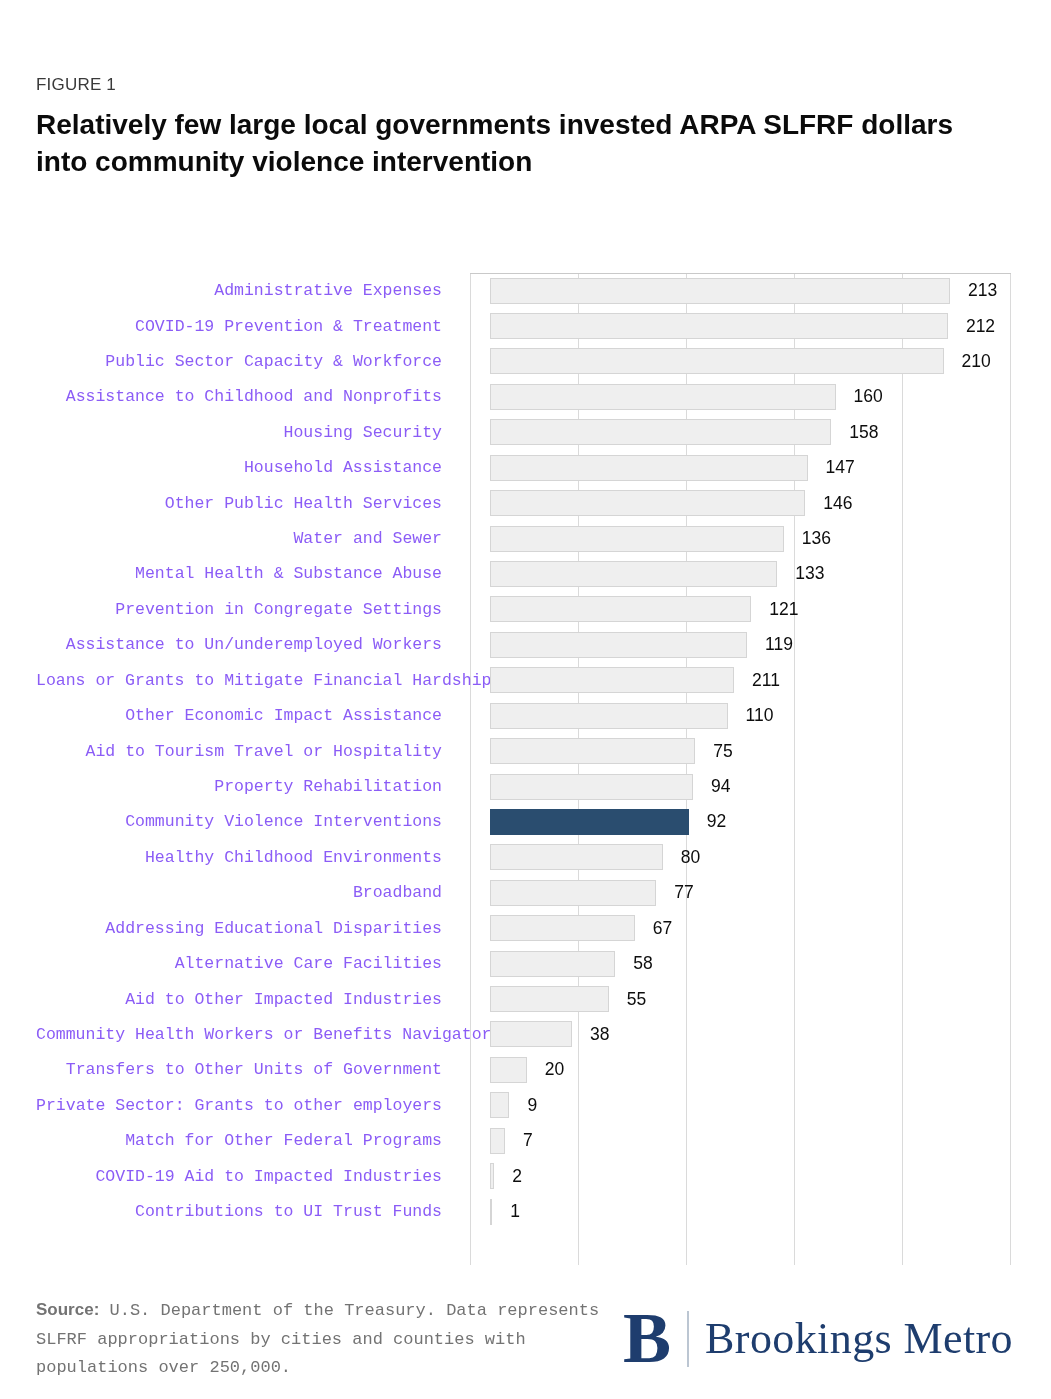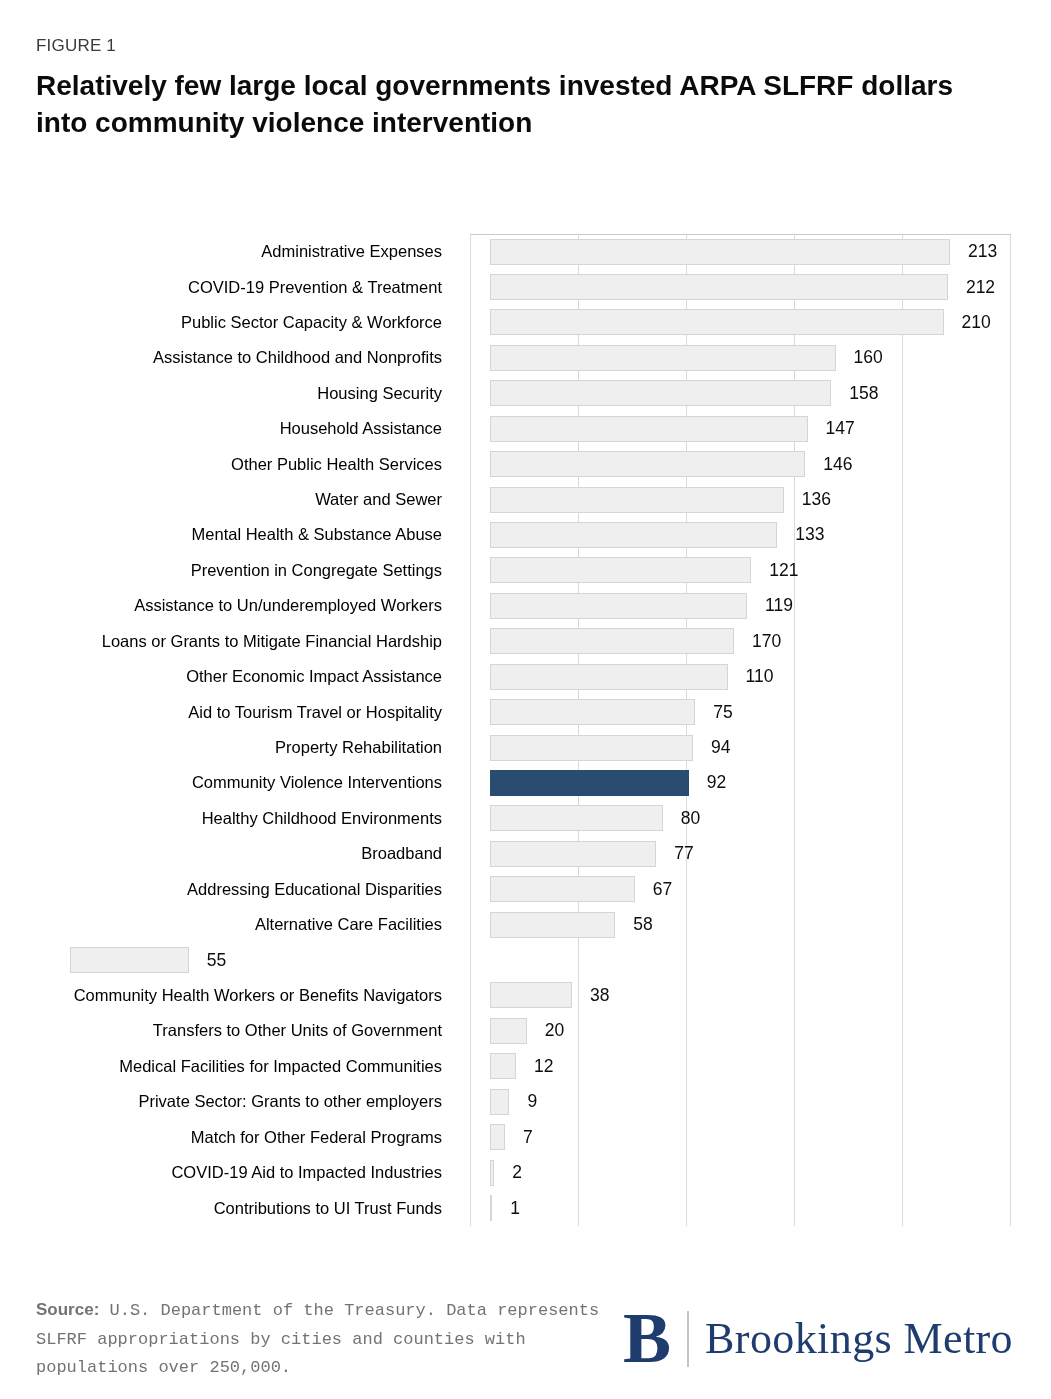--- a/index.html
+++ b/index.html
@@ -5,21 +5,21 @@
   * { margin: 0; padding: 0; box-sizing: border-box; }
   html, body { background: #ffffff; }
   .page {
     position: relative;
     width: 1051px;
     height: 1399px;
     background: #ffffff;
     font-family: "Liberation Sans", sans-serif;
     overflow: hidden;
   }
-  .header { padding: 36px 36px 0 36px; }
+  .header { padding: 36px 36px 0 36px; margin-top: 39px; }
   .figure-label {
     font-size: 17px;
     color: #3a3a3a;
     letter-spacing: 0.2px;
   }
   .page-title {
     margin-top: 12px;
     font-size: 28px;
     font-weight: bold;
     color: #0b0b0b;
@@ -45,23 +45,24 @@
   .chart-row {
     display: flex;
     align-items: center;
     height: 35.43px;
   }
   .row-label {
     width: 420px;
     padding-right: 14px;
     text-align: right;
     font-size: 16.5px;
-    color: #000000;
+    color: #8b5cf6;
     white-space: nowrap;
     flex: none;
+    font-family: Liberation Mono, monospace;
   }
   .bar-slot {
     position: relative;
     flex: 1;
     height: 100%;
     display: flex;
     align-items: center;
     margin-left: 34px;
   }
   .bar {
@@ -206,21 +207,21 @@
           <div class="row-label">Assistance to Un/underemployed Workers</div>
           <div class="bar-slot">
             <div class="bar" style="width: 257.04px;"></div>
             <span class="bar-value">119</span>
           </div>
         </div>
         <div class="chart-row">
           <div class="row-label">Loans or Grants to Mitigate Financial Hardship</div>
           <div class="bar-slot">
             <div class="bar" style="width: 244.08px;"></div>
-            <span class="bar-value">170</span>
+            <span class="bar-value">211</span>
           </div>
         </div>
         <div class="chart-row">
           <div class="row-label">Other Economic Impact Assistance</div>
           <div class="bar-slot">
             <div class="bar" style="width: 237.6px;"></div>
             <span class="bar-value">110</span>
           </div>
         </div>
         <div class="chart-row">
@@ -266,44 +267,38 @@
           </div>
         </div>
         <div class="chart-row">
           <div class="row-label">Alternative Care Facilities</div>
           <div class="bar-slot">
             <div class="bar" style="width: 125.28px;"></div>
             <span class="bar-value">58</span>
           </div>
         </div>
         <div class="chart-row">
+          <div class="row-label">Aid to Other Impacted Industries</div>
           <div class="bar-slot">
             <div class="bar" style="width: 118.8px;"></div>
             <span class="bar-value">55</span>
           </div>
         </div>
         <div class="chart-row">
           <div class="row-label">Community Health Workers or Benefits Navigators</div>
           <div class="bar-slot">
             <div class="bar" style="width: 82.08px;"></div>
             <span class="bar-value">38</span>
           </div>
         </div>
         <div class="chart-row">
           <div class="row-label">Transfers to Other Units of Government</div>
           <div class="bar-slot">
             <div class="bar" style="width: 36.72px;"></div>
             <span class="bar-value">20</span>
-          </div>
-        </div>
-        <div class="chart-row">
-          <div class="row-label">Medical Facilities for Impacted Communities</div>
-          <div class="bar-slot">
-            <div class="bar" style="width: 25.92px;"></div>
-            <span class="bar-value">12</span>
           </div>
         </div>
         <div class="chart-row">
           <div class="row-label">Private Sector: Grants to other employers</div>
           <div class="bar-slot">
             <div class="bar" style="width: 19.44px;"></div>
             <span class="bar-value">9</span>
           </div>
         </div>
         <div class="chart-row">

